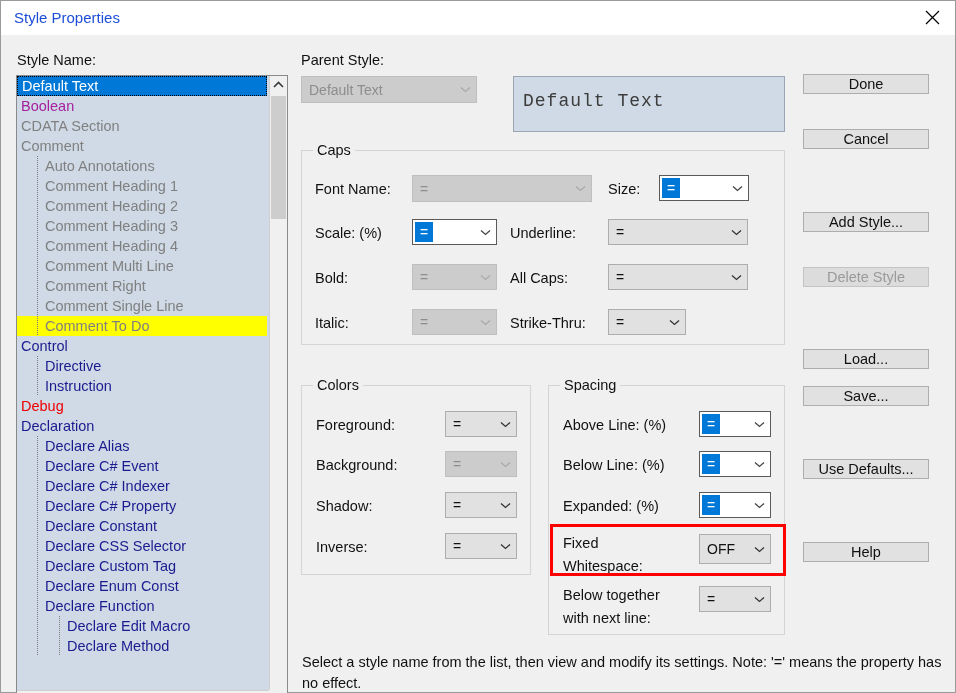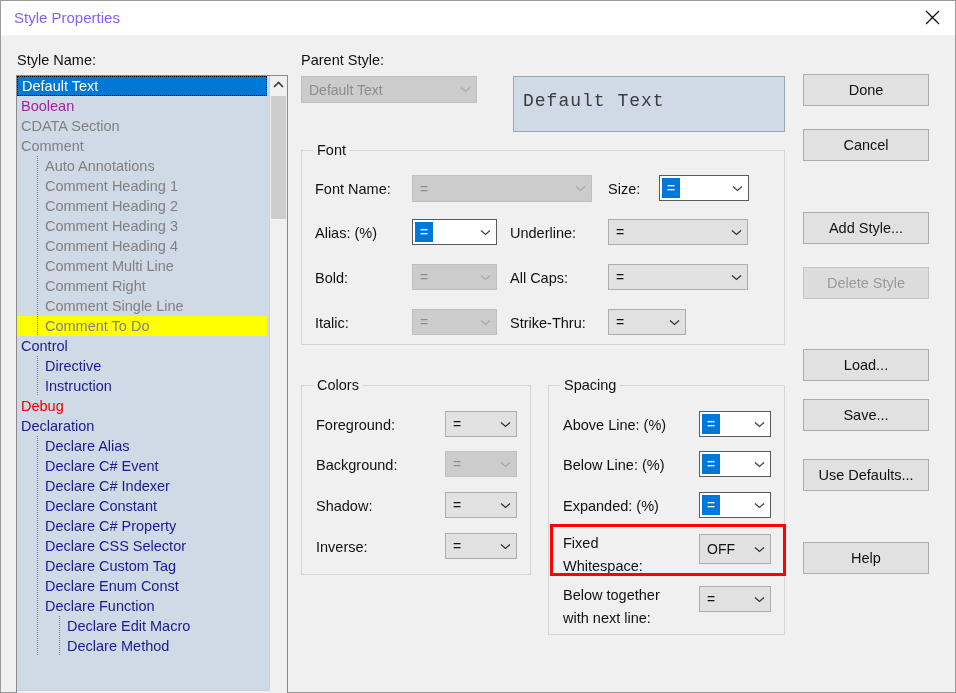--- a/index.html
+++ b/index.html
@@ -24,21 +24,21 @@
     box-sizing: border-box;
   }
   #titlebar {
     position: absolute; left: 0; top: 0;
     width: 954px; height: 34px;
     background: #ffffff;
     box-sizing: border-box;
   }
   #title-text {
     position: absolute; left: 13px; top: 8px;
-    font-size: 15px; color: #8b5cf6;
+    font-size: 15px; color: #1d4ed8;
     white-space: nowrap;
   }
   #close-btn {
     position: absolute; right: 0px; top: 0px;
     width: 46px; height: 33px;
     display: flex; align-items: center; justify-content: center;
     cursor: default;
   }
   #close-btn svg { display: block; }
 
@@ -261,21 +261,21 @@
     font-size: 14.5px;
     color: #111;
     white-space: nowrap;
     line-height: 19px;
   }
 
   
   .btn {
     position: absolute;
     left: 802px;
-    width: 126px; height: 32px;
+    width: 126px; height: 20px;
     background: #e1e1e1;
     border: 1px solid #adadad;
     box-sizing: border-box;
     display: flex; align-items: center; justify-content: center;
     font-size: 14.5px;
     color: #111;
     cursor: default;
   }
   .btn.disabled { color: #9a9a9a; border-color: #c4c4c4; background: #dcdcdc; }
 
@@ -333,22 +333,22 @@
           <div class="row lvl1 c-gray"><span class="txt">Comment Single Line</span></div>
           <div class="row lvl1 c-yellow"><span class="txt">Comment To Do</span></div>
           <div class="row lvl0 c-navy"><span class="txt">Control</span></div>
           <div class="row lvl1 c-navy"><span class="txt">Directive</span></div>
           <div class="row lvl1 c-navy"><span class="txt">Instruction</span></div>
           <div class="row lvl0 c-red"><span class="txt">Debug</span></div>
           <div class="row lvl0 c-navy"><span class="txt">Declaration</span></div>
           <div class="row lvl1 c-navy"><span class="txt">Declare Alias</span></div>
           <div class="row lvl1 c-navy"><span class="txt">Declare C# Event</span></div>
           <div class="row lvl1 c-navy"><span class="txt">Declare C# Indexer</span></div>
+          <div class="row lvl1 c-navy"><span class="txt">Declare C# Property</span></div>
           <div class="row lvl1 c-navy"><span class="txt">Declare Constant</span></div>
-          <div class="row lvl1 c-navy"><span class="txt">Declare C# Property</span></div>
           <div class="row lvl1 c-navy"><span class="txt">Declare CSS Selector</span></div>
           <div class="row lvl1 c-navy"><span class="txt">Declare Custom Tag</span></div>
           <div class="row lvl1 c-navy"><span class="txt">Declare Enum Const</span></div>
           <div class="row lvl1 c-navy"><span class="txt">Declare Function</span></div>
           <div class="row lvl2 c-navy"><span class="txt">Declare Edit Macro</span></div>
           <div class="row lvl2 c-navy"><span class="txt">Declare Method</span></div>
         </div>
 
       <div id="vscroll">
         <div id="vs-up">
@@ -382,21 +382,21 @@
             <path d="M1,1.5 L5.5,5.5 L10,1.5" stroke="currentColor" stroke-width="1.3" fill="none"></path>
           </svg>
       </span>
     </div>
 
     <div id="preview">
       <div id="preview-text">Default Text</div>
     </div>
 
     <div class="group" id="grp-font">
-      <span class="gtitle">Font</span>
+      <span class="gtitle">Caps</span>
 
       <span class="inline-label" style="left:13px; top:29px;">Font Name:</span>
       <div class="combo cb-disabled" style="left:110px; top:24px; width:180px; height:27px;">
         <span class="val">=</span>
         <span class="arrow">
           <svg width="11" height="7" viewBox="0 0 11 7">
               <path d="M1,1.5 L5.5,5.5 L10,1.5" stroke="currentColor" stroke-width="1.3" fill="none"></path>
             </svg>
         </span>
       </div>
@@ -404,21 +404,21 @@
       <span class="inline-label" style="left:306px; top:29px;">Size:</span>
       <div class="combo cb-edit cb-size" style="left:357px; top:24px; width:90px; height:26px;">
         <span class="val"><span class="selblk">=</span></span>
         <span class="arrow">
           <svg width="11" height="7" viewBox="0 0 11 7">
               <path d="M1,1.5 L5.5,5.5 L10,1.5" stroke="#444" stroke-width="1.3" fill="none"></path>
             </svg>
         </span>
       </div>
 
-      <span class="inline-label" style="left:13px; top:73px;">Alias: (%)</span>
+      <span class="inline-label" style="left:13px; top:73px;">Scale: (%)</span>
       <div class="combo cb-edit" style="left:110px; top:68px; width:85px; height:26px;">
         <span class="val"><span class="selblk">=</span></span>
         <span class="arrow">
           <svg width="11" height="7" viewBox="0 0 11 7">
               <path d="M1,1.5 L5.5,5.5 L10,1.5" stroke="#444" stroke-width="1.3" fill="none"></path>
             </svg>
         </span>
       </div>
 
       <span class="inline-label" style="left:208px; top:73px;">Underline:</span>
@@ -572,19 +572,20 @@
       </div>
     </div>
 
     <div id="red-box"></div>
 
     <div class="btn" style="top:39px;">Done</div>
     <div class="btn" style="top:94px;">Cancel</div>
     <div class="btn" style="top:177px;">Add Style...</div>
     <div class="btn disabled" style="top:232px;text-align:right;">Delete Style</div>
     <div class="btn" style="top:314px;">Load...</div>
-    <div class="btn" style="top:364px;">Save...</div>
+    <div class="btn" style="top:351px;">Save...</div>
     <div class="btn" style="top:424px;">Use Defaults...</div>
     <div class="btn" style="top:507px;">Help</div>
 
+    <div id="hint">Select a style name from the list, then view and modify its settings. Note: '=' means the property has no effect.</div>
 
   </div>
 </div>
 
 </body></html>

